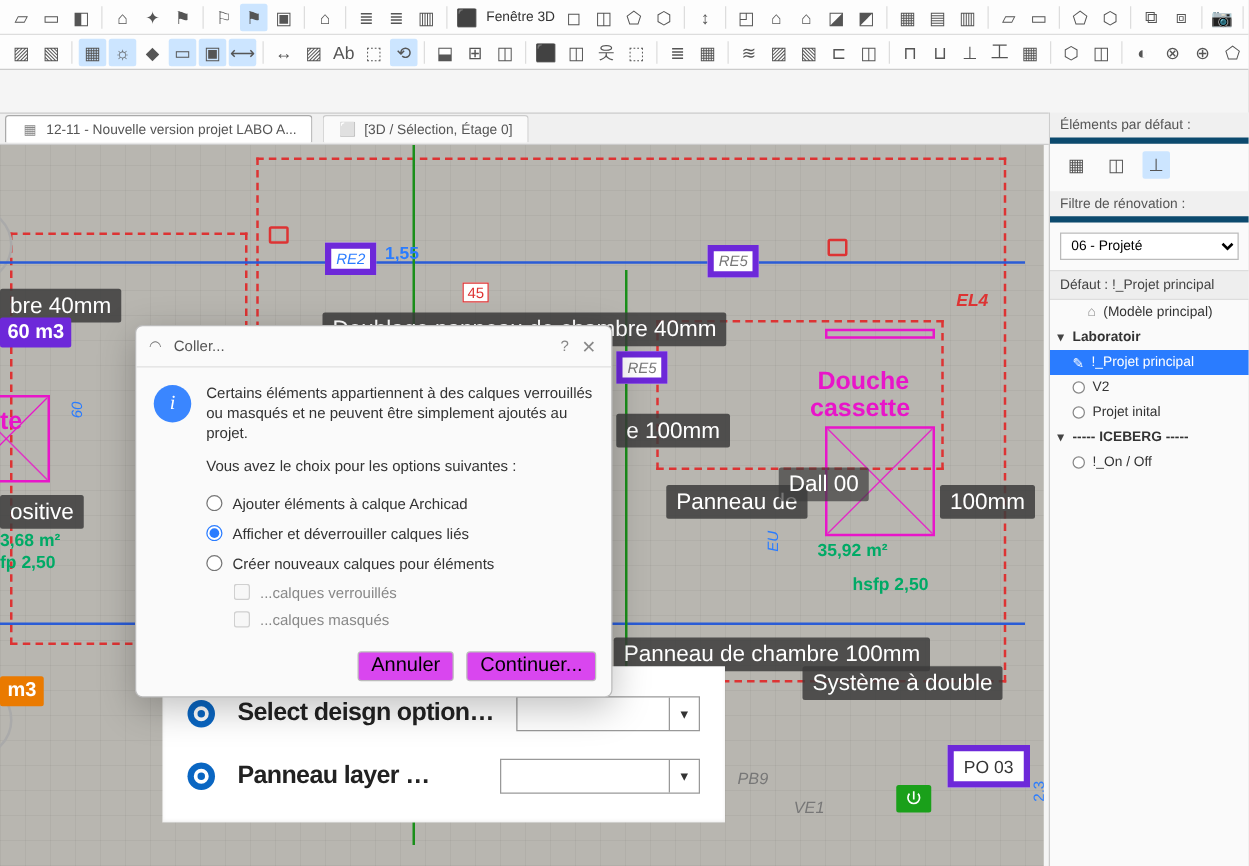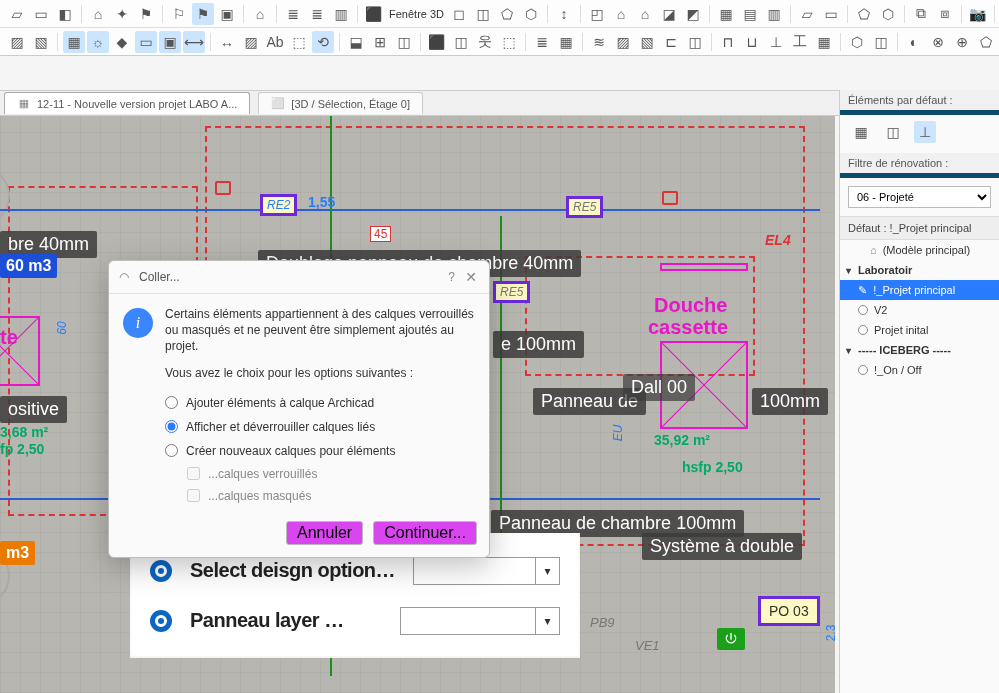--- a/index.html
+++ b/index.html
@@ -27,23 +27,23 @@
 }
 .magenta-box { position: absolute; border: 2px solid #e815c9; }
 .magenta-cross::before, .magenta-cross::after { content: ''; position: absolute; inset: 0; }
 .magenta-cross::before { background: linear-gradient(to top right, transparent calc(50% - 1px), #e815c9 50%, transparent calc(50% + 1px)); }
 .magenta-cross::after { background: linear-gradient(to top left, transparent calc(50% - 1px), #e815c9 50%, transparent calc(50% + 1px)); }
 .red-frame { position: absolute; border: 2px dashed #d33; }
 .green-line { position: absolute; background: #1a8f1a; }
 .blue-line { position: absolute; background: #2a5cd6; }
 
 .tag-dark { position: absolute; background: rgba(60,60,60,0.85); color: #fff; font-size: 18px; font-weight: 500; padding: 3px 8px; border-radius: 2px; white-space: nowrap; }
-.tag-white { position: absolute; background: #fef9c3; border: 3px solid #6d28d9; color: #333; font-size: 12px; padding: 1px 4px; white-space: nowrap; }
+.tag-white { position: absolute; background: #ffffff; border: 5px solid #6d28d9; color: #333; font-size: 12px; padding: 1px 4px; white-space: nowrap; }
 .tag-mag { color: #e815c9; font-weight: 700; }
-.tag-green { position: absolute; background: #1d4ed8; color: #fff; font-size: 16px; font-weight: 700; padding: 3px 6px; border-radius: 2px; }
+.tag-green { position: absolute; background: #6d28d9; color: #fff; font-size: 16px; font-weight: 700; padding: 3px 6px; border-radius: 2px; }
 .tag-orange { position: absolute; background: #ea7a00; color: #fff; font-size: 16px; font-weight: 700; padding: 3px 6px; border-radius: 2px; }
 .dim { position: absolute; color: #0a6; font-weight: 600; font-size: 14px; }
 
 
 .rightpanel { position: absolute; top: 90px; right: 0; width: 160px; bottom: 0; background: #fafafa; border-left: 1px solid #ccc; font-size: 11px; }
 .rp-section-title { padding: 4px 8px; color: #555; background: #f0f0f0; border-bottom: 5px solid #0c4a6e; }
 .rp-icons { display: flex; gap: 10px; padding: 6px 10px; }
 .rp-dropdown { width: 100%; height: 22px; border: 1px solid #bbb; background: #fff; font-size: 11px; padding: 0 4px; margin: 4px 0; }
 .rp-header { padding: 5px 8px; background: #eee; border-top: 1px solid #ddd; border-bottom: 1px solid #ddd; font-size: 11px; color: #444; }
 .rp-row { display: flex; align-items: center; padding: 3px 8px 3px 18px; gap: 6px; cursor: pointer; min-height: 20px; }

